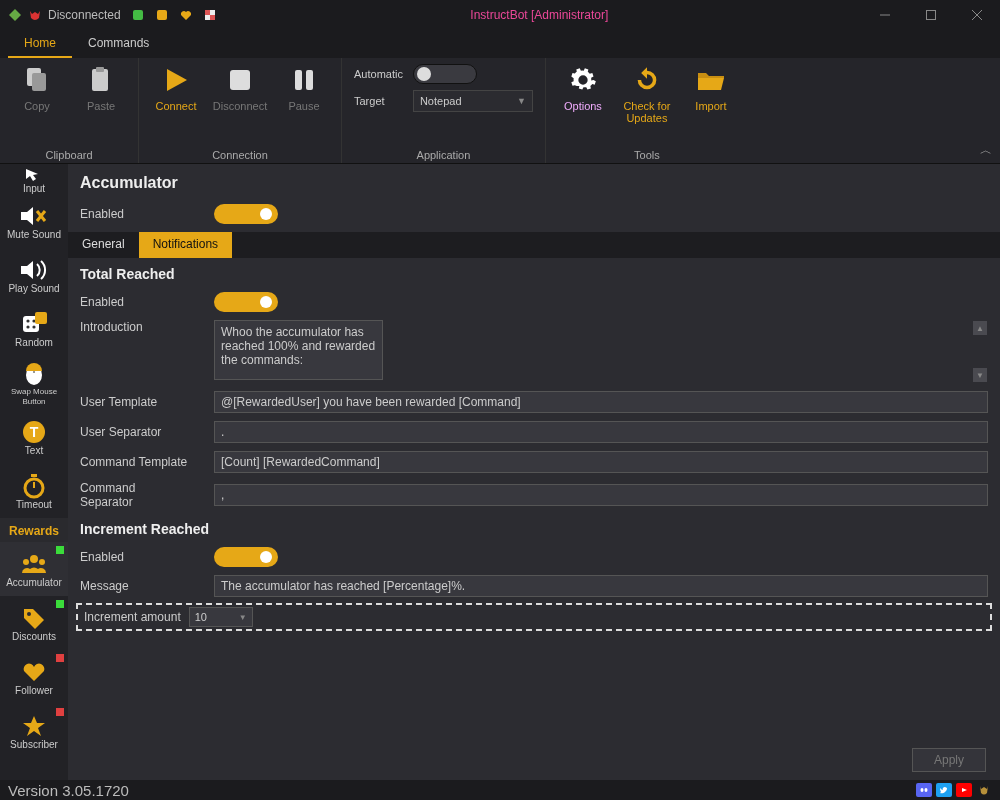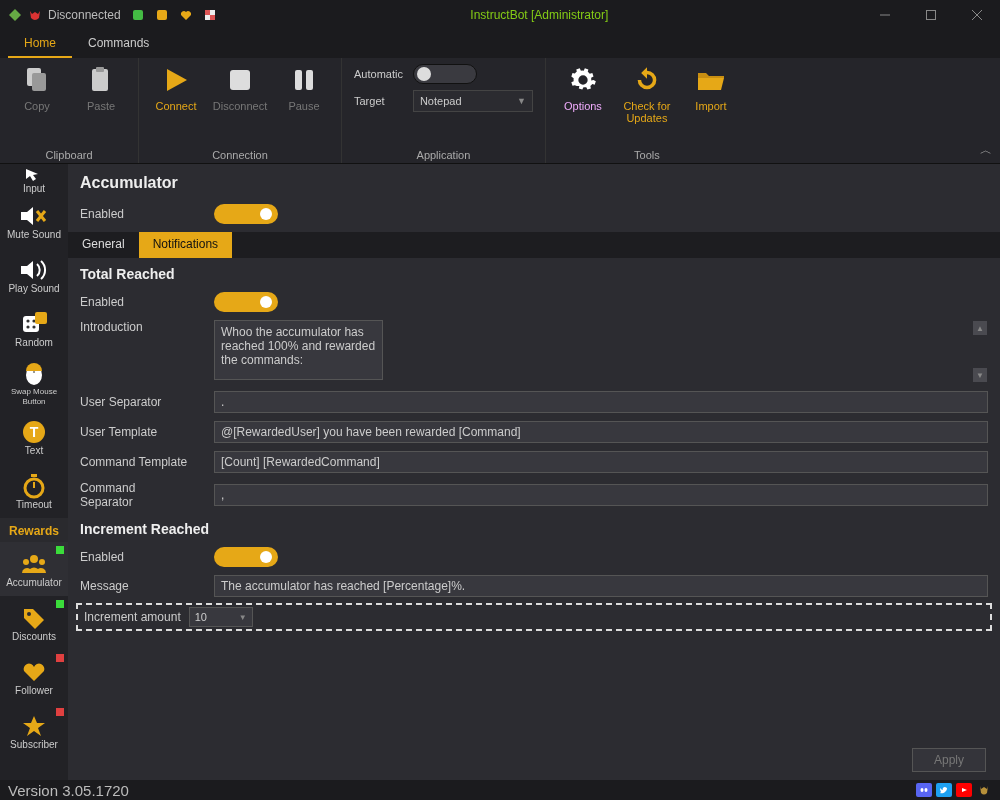--- a/index.html
+++ b/index.html
@@ -3,21 +3,21 @@
 <meta charset="utf-8">
 <style>
 * { margin: 0; padding: 0; box-sizing: border-box; font-family: "Segoe UI", Tahoma, sans-serif; user-select: none; }
 html, body { width: 1000px; height: 800px; background: #1f1f22; color: #ccc; overflow: hidden; font-size: 12px; }
 
 
 .titlebar { height: 30px; background: #1b1b1e; display: flex; align-items: center; padding: 0 0 0 8px; }
 .titlebar .t-icons { display: flex; gap: 6px; align-items: center; }
 .titlebar .tiny-ico { width: 14px; height: 14px; display: flex; align-items: center; justify-content: center; }
 .titlebar .status { color: #bbb; margin: 0 10px 0 6px; }
-.titlebar .title { flex: 1; text-align: center; color: #84cc16; }
+.titlebar .title { flex: 1; text-align: center; color: #ec4899; }
 .titlebar .win-controls { display: flex; }
 .titlebar .win-btn { width: 46px; height: 30px; display: flex; align-items: center; justify-content: center; color: #888; }
 
 
 .menutabs { height: 28px; background: #1b1b1e; display: flex; align-items: stretch; padding-left: 8px; }
 .menutabs .mtab { padding: 6px 16px 4px; color: #ccc; }
 .menutabs .mtab.active { color: #e6a817; border-bottom: 2px solid #e6a817; }
 
 
 .ribbon { height: 106px; background: #25252a; display: flex; position: relative; border-bottom: 1px solid #111; }
@@ -411,26 +411,26 @@
     </div>
     <div class="form-row" style="align-items:flex-start">
       <div class="flabel">Introduction</div>
       <div class="textarea-wrap">
         <textarea class="ftextarea" style="">Whoo the accumulator has reached 100% and rewarded the commands:</textarea>
         <div class="scroll-up">▲</div>
         <div class="scroll-dn">▼</div>
       </div>
     </div>
     <div class="form-row">
+      <div class="flabel">User Template</div>
+      <input class="finput" value="@[RewardedUser] you have been rewarded [Command]" style="">
+    </div>
+    <div class="form-row">
       <div class="flabel">User Separator</div>
       <input class="finput" value="." style="">
-    </div>
-    <div class="form-row">
-      <div class="flabel">User Template</div>
-      <input class="finput" value="@[RewardedUser] you have been rewarded [Command]" style="">
     </div>
     <div class="form-row">
       <div class="flabel">Command Template</div>
       <input class="finput" value="[Count] [RewardedCommand]" style="">
     </div>
     <div class="form-row">
       <div class="flabel">Command Separator</div>
       <input class="finput" value="," style="">
     </div>
 

